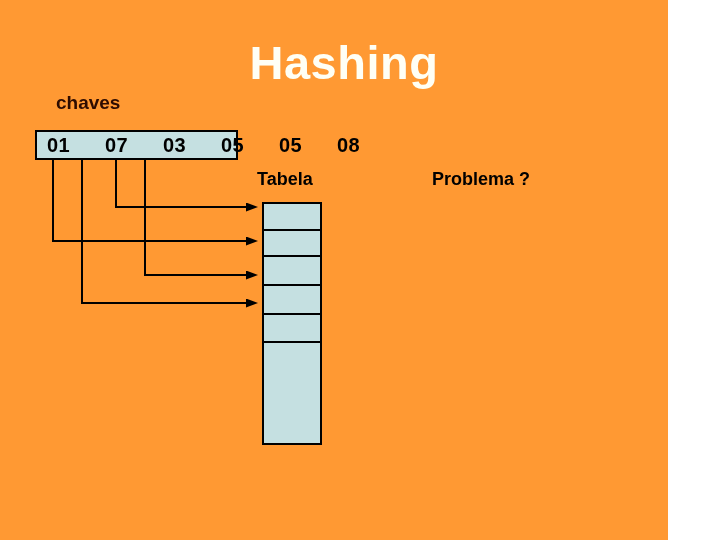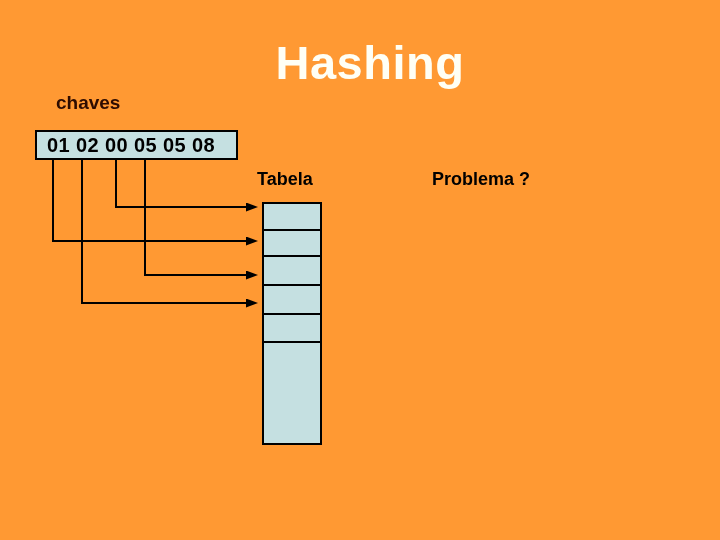--- a/index.html
+++ b/index.html
@@ -12,21 +12,21 @@
     --key-text: #000000;
   }
   * { margin: 0; padding: 0; box-sizing: border-box; }
   html, body { width: 720px; height: 540px; }
   body {
     font-family: "Liberation Sans", "DejaVu Sans", sans-serif;
     overflow: hidden;
   }
   .stage {
     position: relative;
-    width: 720px;
+    width: 668px;
     height: 540px;
     background: var(--background);
   }
   .title {
     position: absolute;
     top: 39px;
     left: 0;
     right: 0;
     text-align: center;
     text-indent: 20px;
@@ -49,20 +49,21 @@
     position: absolute;
     left: 35px;
     top: 130px;
     width: 203px;
     height: 30px;
     background: var(--cell-fill);
     border: 2px solid var(--line);
     display: flex;
     align-items: center;
     padding-left: 7px;
+    gap: 29px;
   }
   .key-value {
     flex: none;
     width: 29px;
     text-align: center;
     font-size: 20px;
     font-weight: bold;
     color: var(--key-text);
     letter-spacing: 0.5px;
   }
@@ -115,22 +116,22 @@
   }
 </style>
 </head>
 <body>
 
 <div class="stage">
   <div class="title">Hashing</div>
   <div class="chaves">chaves</div>
   <div class="keys-box" id="keys-box">
       <span class="key-value">01</span>
-      <span class="key-value">02</span>
-      <span class="key-value">00</span>
+      <span class="key-value">07</span>
+      <span class="key-value">03</span>
       <span class="key-value">05</span>
       <span class="key-value">05</span>
       <span class="key-value">08</span>
     </div>
   <svg class="connectors" id="connectors" xmlns="http://www.w3.org/2000/svg">
       <defs>
         <marker id="arrowhead" markerWidth="12" markerHeight="9" refX="0" refY="4.5" orient="auto" markerUnits="userSpaceOnUse">
           <path d="M0,0 L12,4.5 L0,9 Z" fill="#000000"></path>
         </marker>
       </defs>

